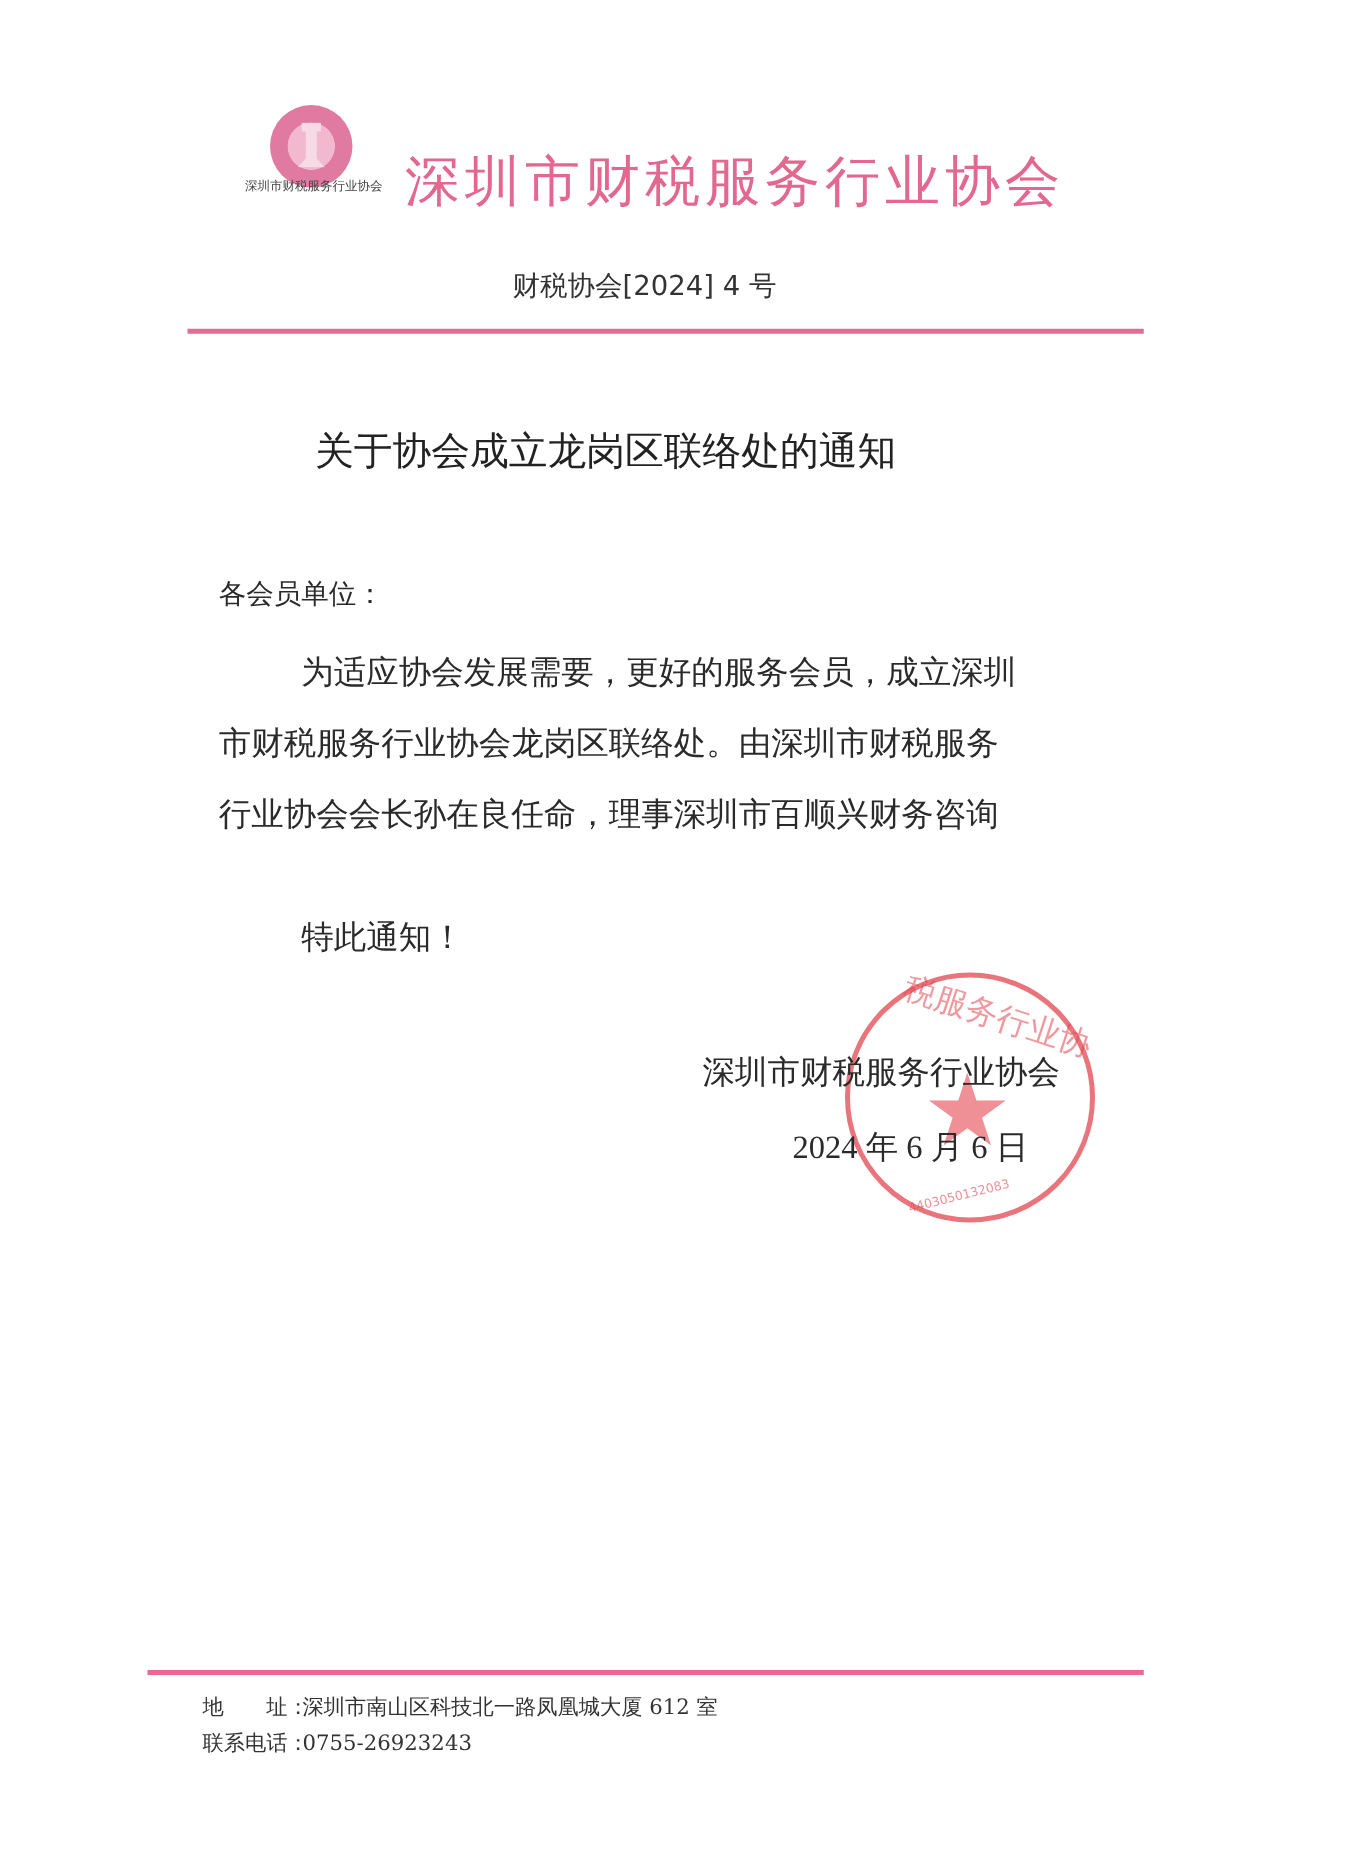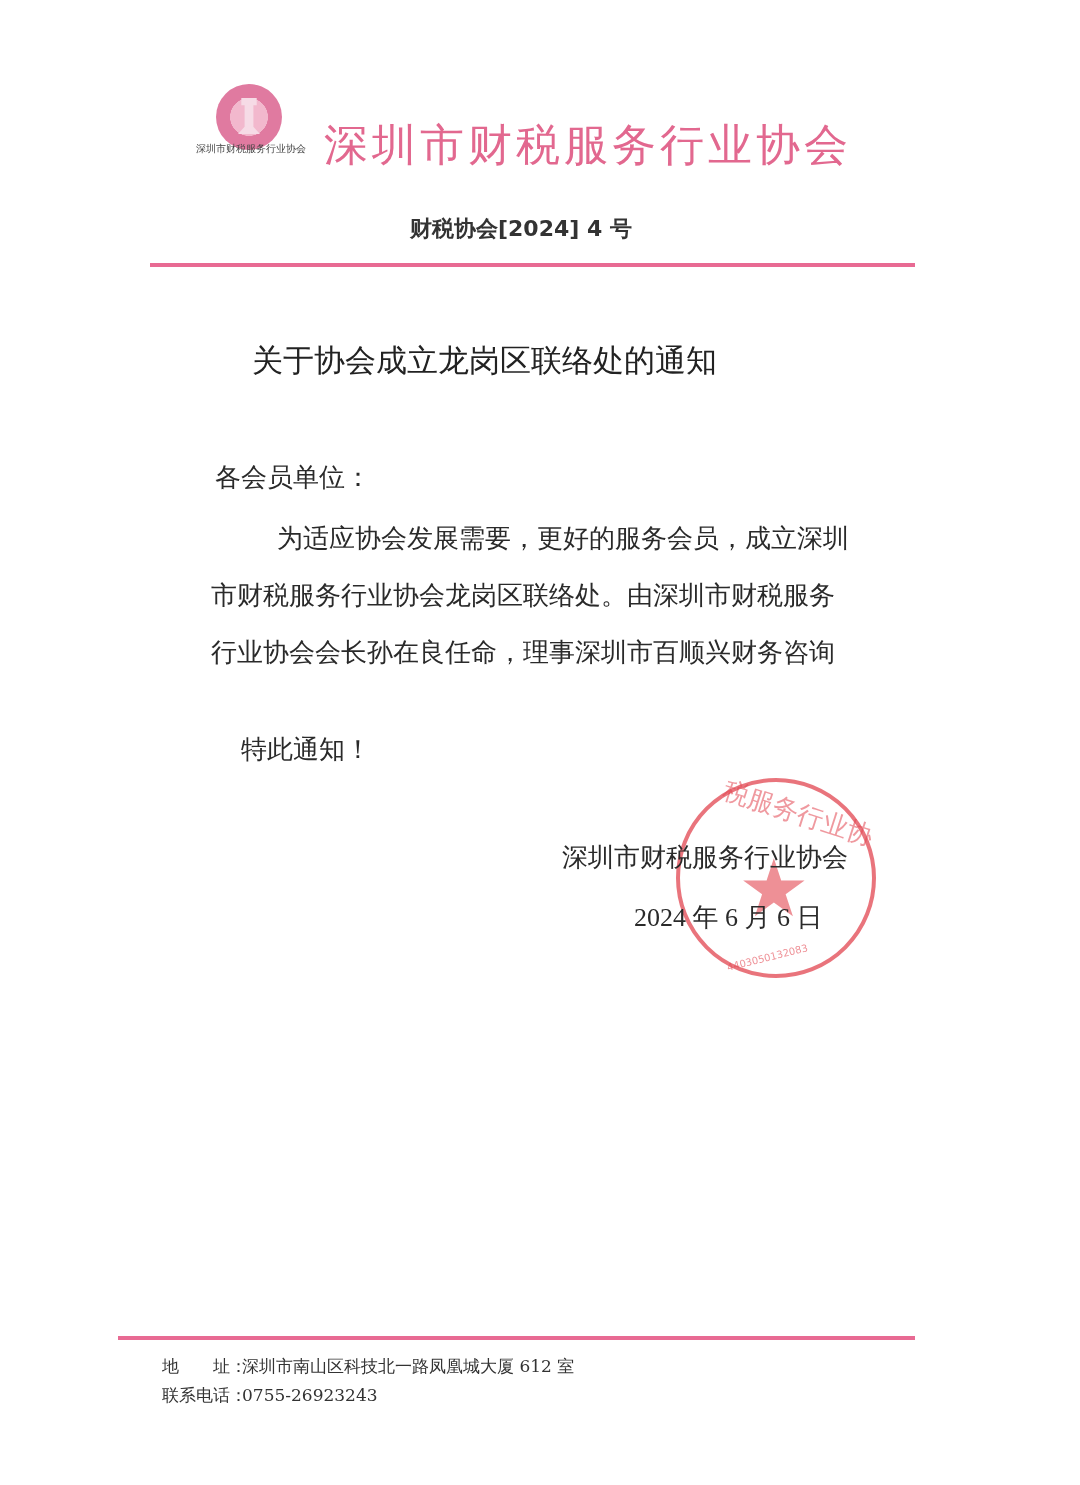--- a/index.html
+++ b/index.html
@@ -12,28 +12,28 @@
   .logo-circle {
     position: absolute; left: 30px; top: 4px; width: 66px; height: 66px; border-radius: 50%;
     background: radial-gradient(circle at 50% 50%, #f2b8cd 0 40%, #e07aa0 41% 100%);
   }
   .logo-circle::before {
     content: ""; position: absolute; left: 22px; top: 14px; width: 22px; height: 36px;
     background: #f6dbe6; clip-path: polygon(15% 0, 85% 0, 85% 20%, 70% 20%, 70% 80%, 100% 100%, 0 100%, 30% 80%, 30% 20%, 15% 20%);
   }
   .logo-name { position: absolute; left: 0; top: 62px; width: 130px; font-size: 10px; font-family: "DejaVu Sans", sans-serif; color: #444; text-align: center; white-space: nowrap; }
   .org-title { left: 324px; top: 116px; font-size: 44px; letter-spacing: 4px; color: #e2688f; font-family: "DejaVu Sans", sans-serif; white-space: nowrap; }
-  .doc-no { left: 410px; top: 214px; font-size: 22px; font-weight: bold; font-family: "DejaVu Sans", sans-serif; color: #333; white-space: nowrap; }
+  .doc-no { left: 410px; top: 214px; font-size: 22px; font-weight: normal; font-family: "DejaVu Sans", sans-serif; color: #333; white-space: nowrap; }
   .rule { height: 4px; background: #e86a93; }
   .rule-top { left: 150px; top: 263px; width: 765px; }
   .rule-bottom { left: 118px; top: 1336px; width: 797px; }
   .notice-title { left: 252px; top: 340px; font-size: 31px; font-weight: normal; font-family: "DejaVu Sans", sans-serif; color: #222; white-space: nowrap; }
-  .salutation { left: 175px; top: 460px; font-size: 26px; white-space: nowrap; margin-left: 40px; }
+  .salutation { left: 175px; top: 460px; font-size: 22px; white-space: nowrap; }
   .body-lines { left: 175px; top: 510px; width: 720px; font-size: 26px; line-height: 57px; }
-  .body-line { white-space: nowrap; margin-left: 36px; }
+  .body-line { white-space: nowrap; }
   .indent { padding-left: 66px; }
   .closing { left: 241px; top: 732px; font-size: 26px; white-space: nowrap; }
   .seal {
     left: 676px; top: 778px; width: 200px; height: 200px; border-radius: 50%;
     border: 4px solid rgba(226,70,80,0.75); box-sizing: border-box;
   }
   .seal-star { position: absolute; left: 58px; top: 60px; font-size: 80px; color: rgba(226,70,80,0.6); font-family: "DejaVu Sans", sans-serif; }
   .seal-text { position: absolute; left: 40px; top: 14px; font-size: 26px; color: rgba(226,70,80,0.55); font-family: "DejaVu Sans", sans-serif; white-space: nowrap; transform: rotate(18deg); }
   .seal-code { position: absolute; left: 46px; top: 170px; font-size: 10px; color: rgba(226,70,80,0.6); font-family: "DejaVu Sans", sans-serif; transform: rotate(-14deg); }
   .signer { left: 562px; top: 840px; font-size: 26px; white-space: nowrap; }

